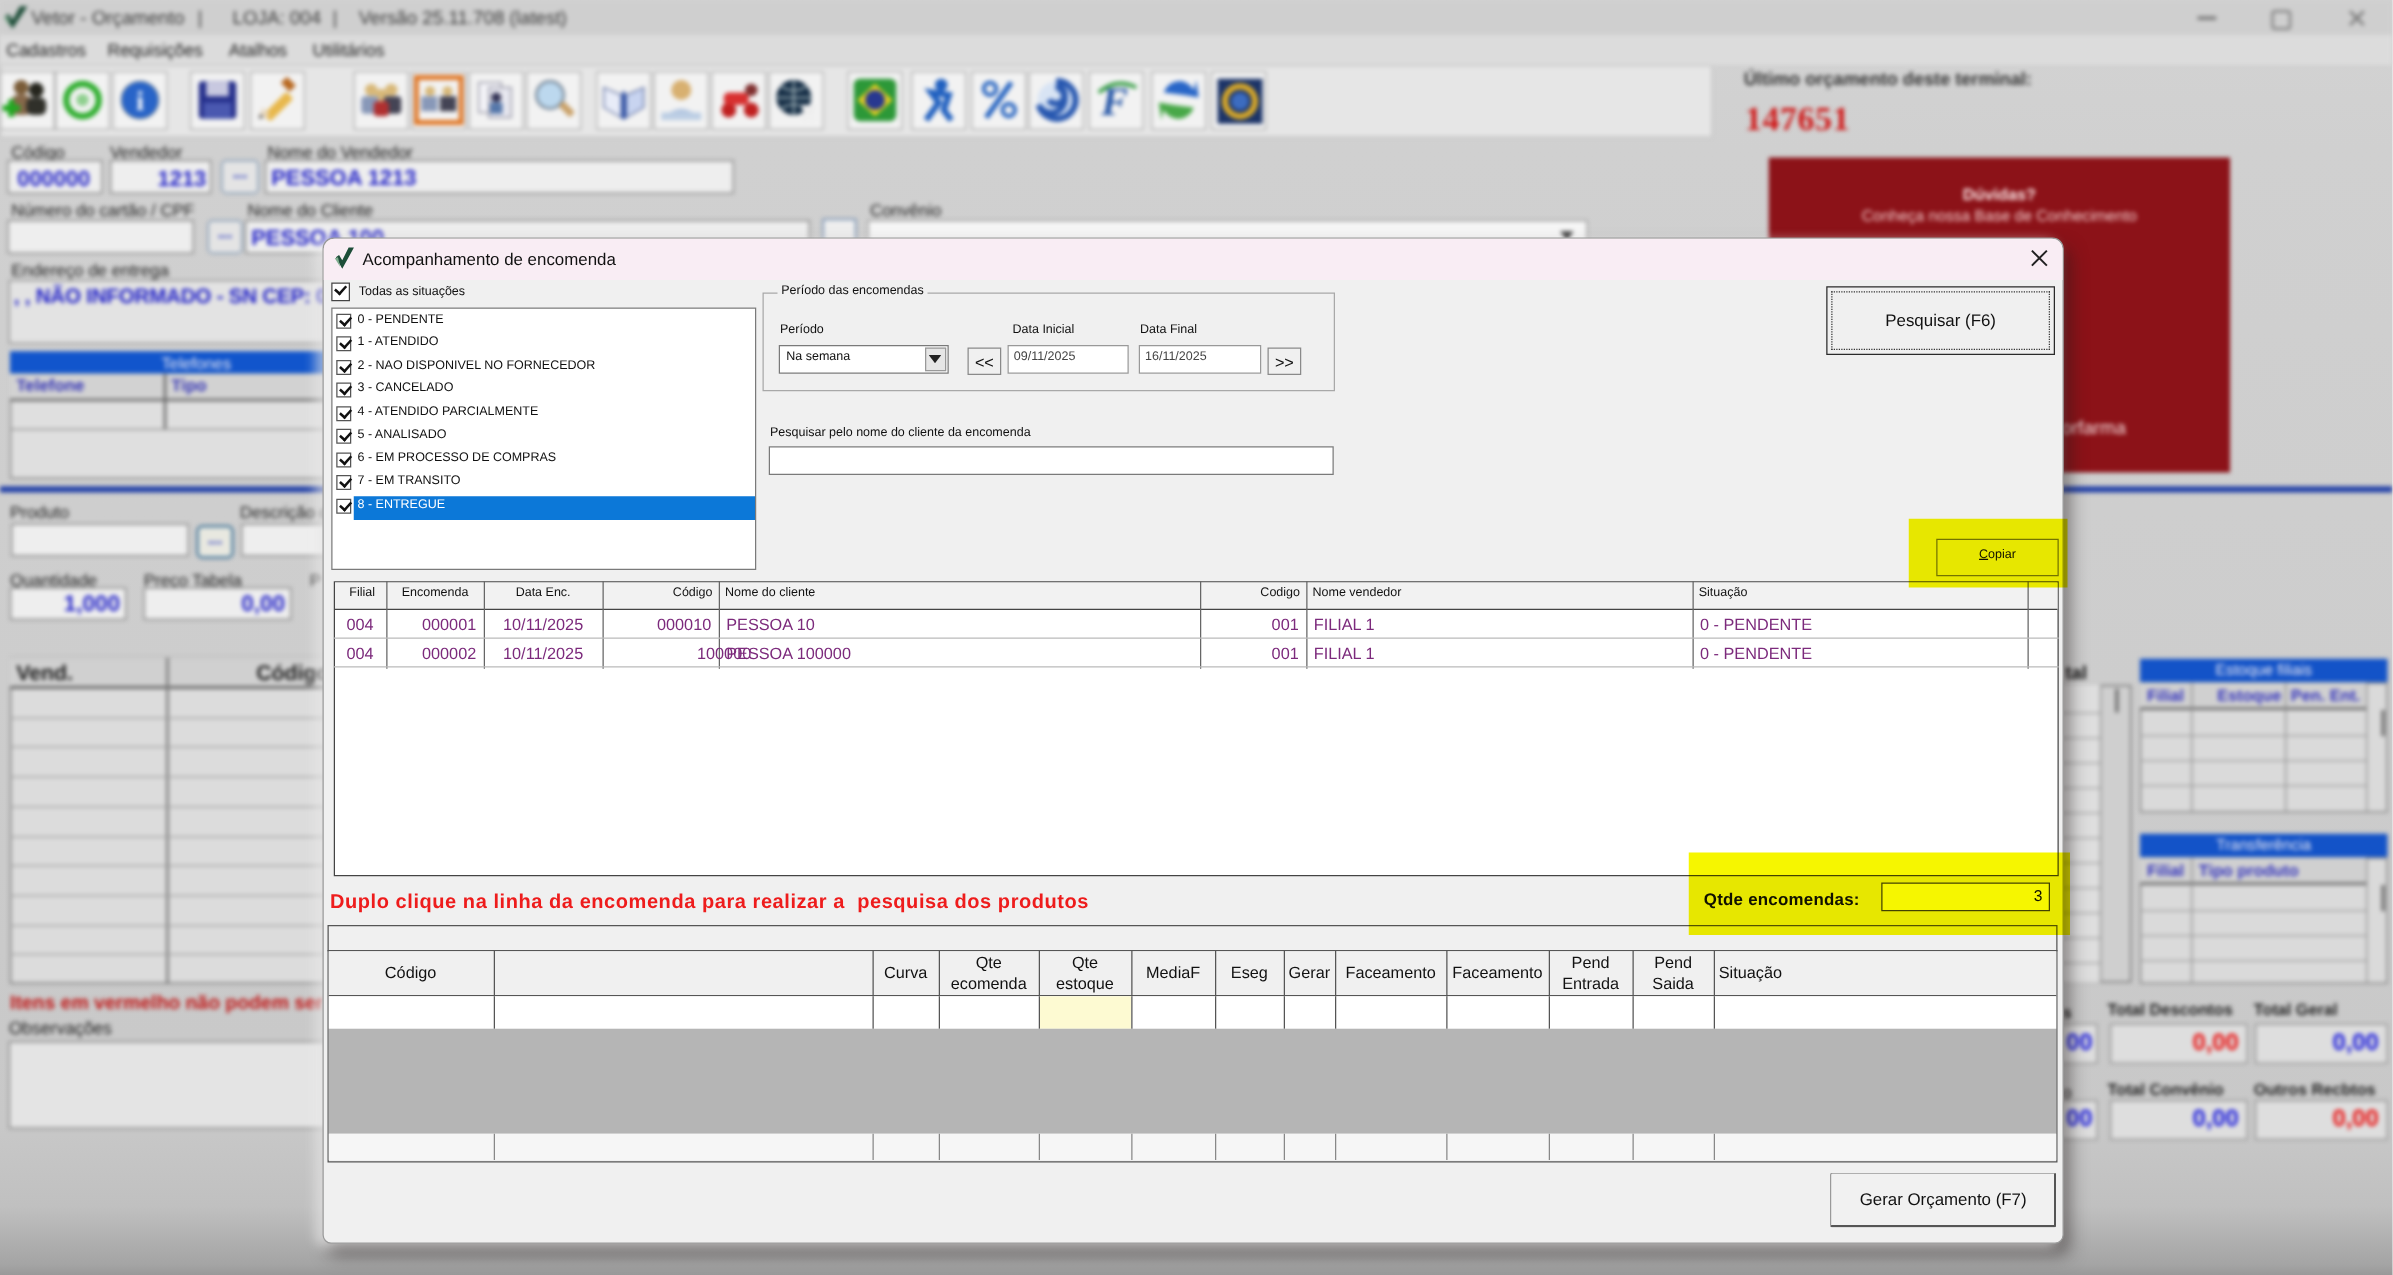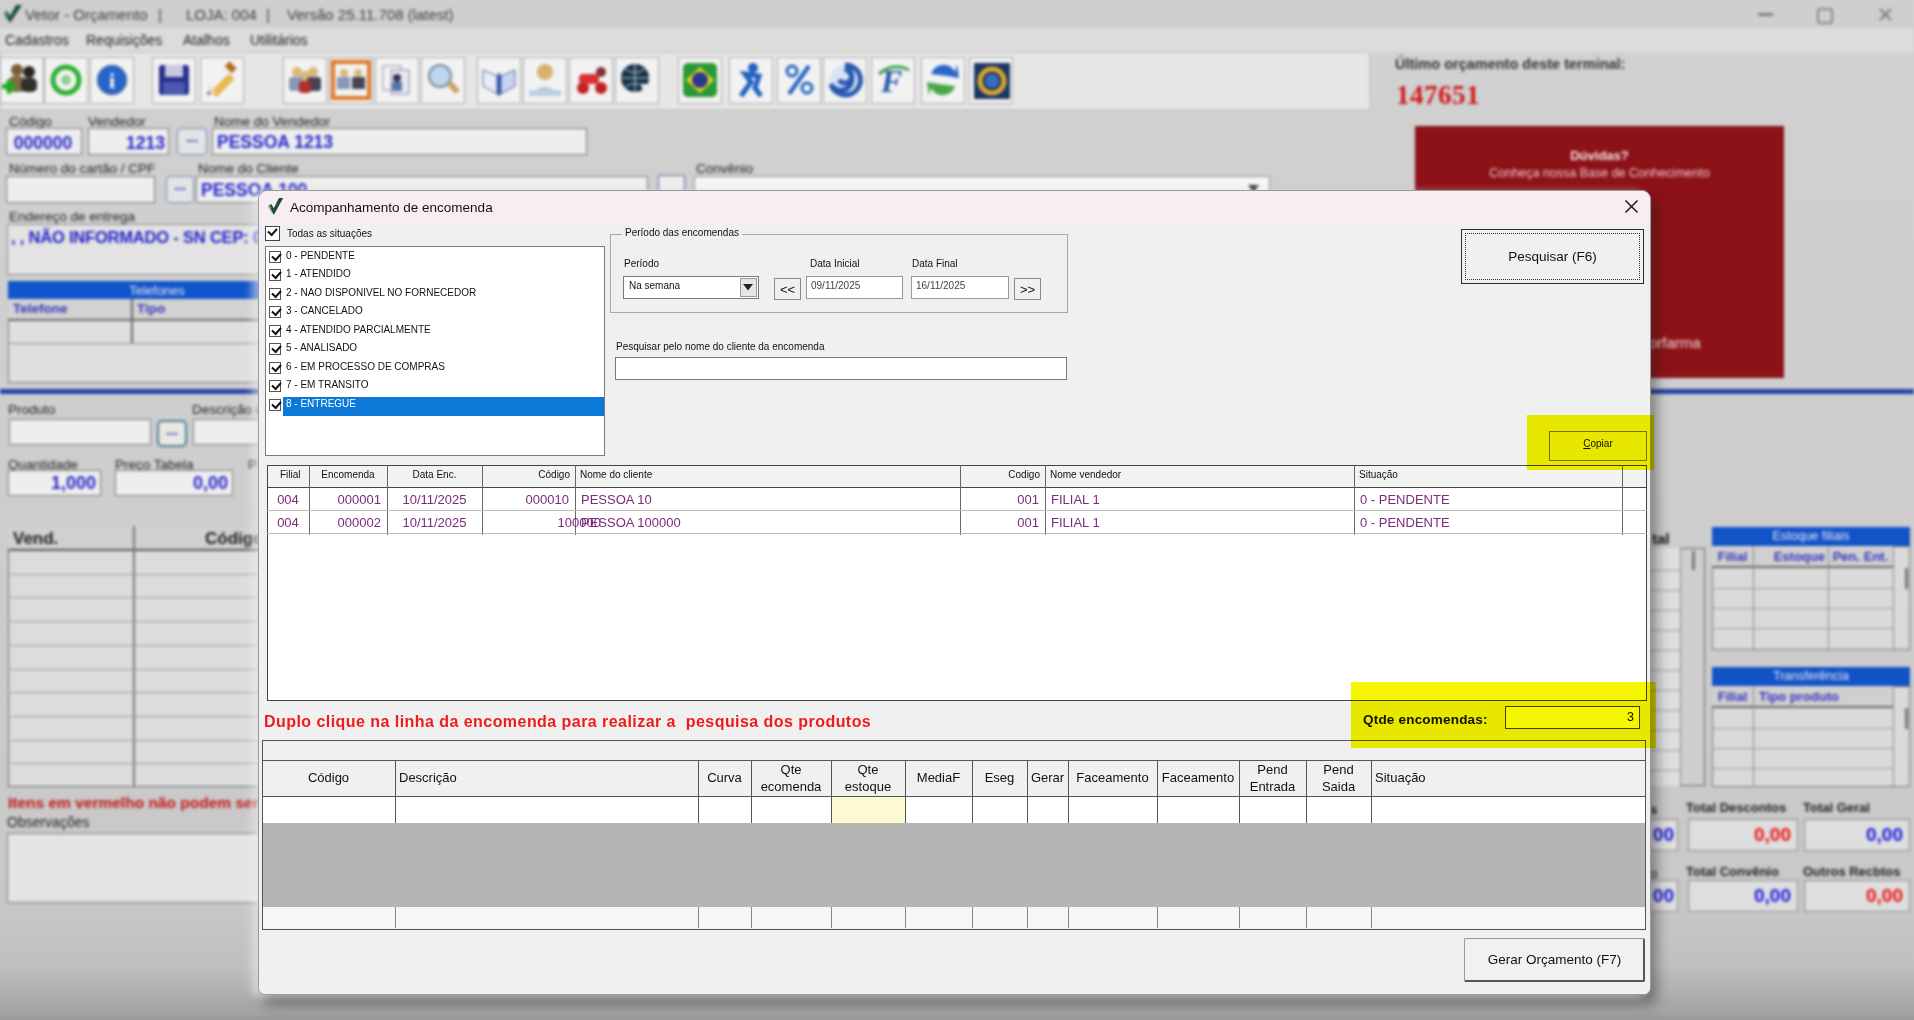--- a/index.html
+++ b/index.html
@@ -370,21 +370,21 @@
 <div class="mbtn" style="left:755px;top:87px;width:27px;height:22px;line-height:21px;">&gt;&gt;</div>
 <div class="abs m13" style="left:357px;top:150px;">Pesquisar pelo nome do cliente da encomenda</div>
 <div class="abs" style="left:356px;top:166px;width:452px;height:23px;background:#fff;border:1px solid #7a7a7a;box-sizing:border-box;"></div>
 <div class="abs" style="left:1202px;top:38px;width:183px;height:55px;background:#f0f0f0;border:1px solid #2a2a2a;box-sizing:border-box;"></div>
 <div class="abs" style="left:1206px;top:42px;width:175px;height:47px;border:1px dotted #333;box-sizing:border-box;"></div>
 <div class="abs m13" style="left:1202px;top:58px;width:183px;text-align:center;font-size:13.5px;">Pesquisar (F6)</div>
 <div class="abs" style="left:1290px;top:240px;width:98px;height:30px;background:#f0f0f0;border:1px solid #777;box-sizing:border-box;"></div>
 <div class="abs m13" style="left:1290px;top:247px;width:98px;text-align:center;"><span style="text-decoration:underline;">C</span>opiar</div>
 <div class="abs" style="left:8px;top:274px;width:1380px;height:236px;background:#fff;border:1px solid #444;box-sizing:border-box;"></div>
 <div class="abs" style="left:9px;top:275px;width:1378px;height:22px;background:#f2f2f2;border-bottom:1px solid #444;box-sizing:border-box;"></div>
-<div class="abs m13" style="left:16px;top:278px;width:32px;padding:0 5px;text-align:left;white-space:nowrap;overflow:hidden;">Filial</div>
+<div class="abs m13" style="left:4px;top:278px;width:32px;padding:0 5px;text-align:right;white-space:nowrap;overflow:hidden;">Filial</div>
 <div class="abs m13" style="left:50px;top:278px;width:68px;padding:0 5px;text-align:center;white-space:nowrap;overflow:hidden;">Encomenda</div>
 <div class="abs m13" style="left:128px;top:278px;width:85px;padding:0 5px;text-align:center;white-space:nowrap;overflow:hidden;">Data Enc.</div>
 <div class="abs m13" style="left:223px;top:278px;width:83px;padding:0 5px;text-align:right;white-space:nowrap;overflow:hidden;">Código</div>
 <div class="abs m13" style="left:316px;top:278px;width:375px;padding:0 5px;text-align:left;white-space:nowrap;overflow:hidden;">Nome do cliente</div>
 <div class="abs m13" style="left:701px;top:278px;width:75px;padding:0 5px;text-align:right;white-space:nowrap;overflow:hidden;">Codigo</div>
 <div class="abs m13" style="left:786px;top:278px;width:299px;padding:0 5px;text-align:left;white-space:nowrap;overflow:hidden;">Nome vendedor</div>
 <div class="abs m13" style="left:1095px;top:278px;width:258px;padding:0 5px;text-align:left;white-space:nowrap;overflow:hidden;">Situação</div>
 <div class="abs" style="left:50px;top:274px;width:1px;height:70px;background:#666;"></div>
 <div class="abs" style="left:128px;top:274px;width:1px;height:70px;background:#666;"></div>
 <div class="abs" style="left:223px;top:274px;width:1px;height:70px;background:#666;"></div>
@@ -412,21 +412,20 @@
 <div class="abs" style="left:786px;top:324px;width:297px;padding:0 6px;text-align:left;font-size:13px;color:#7c2a7c;white-space:nowrap;">FILIAL 1</div>
 <div class="abs" style="left:1095px;top:324px;width:256px;padding:0 6px;text-align:left;font-size:13px;color:#7c2a7c;white-space:nowrap;">0 - PENDENTE</div>
 <div class="abs" style="left:5px;top:522px;font-size:16px;font-weight:bold;color:#ee1c1c;letter-spacing:0.45px;">Duplo clique na linha da encomenda para realizar a&nbsp; pesquisa dos produtos</div>
 <div class="abs" style="left:1104px;top:521px;font-size:13.5px;font-weight:bold;color:#111;letter-spacing:0.2px;">Qtde encomendas:</div>
 <div class="abs" style="left:1246px;top:515px;width:135px;height:23px;background:#fff;border:1px solid #444;box-sizing:border-box;"></div>
 <div class="abs" style="left:1246px;top:519px;width:129px;text-align:right;font-size:12.5px;color:#111;">3</div>
 <div class="abs" style="left:3px;top:549px;width:1384px;height:190px;background:#f0f0f0;border:1px solid #555;box-sizing:border-box;"></div>
 <div class="abs" style="left:3px;top:569px;width:1384px;height:1px;background:#555;"></div>
 <div class="abs" style="left:4px;top:570px;width:1382px;height:36px;background:#f0f0f0;border-bottom:1px solid #555;box-sizing:border-box;"></div>
 <div class="abs" style="left:7px;top:571px;width:125px;height:33px;display:flex;align-items:center;justify-content:center;font-size:13px;color:#111;text-align:center;line-height:1.25;">Código</div>
-<div class="abs" style="left:140px;top:571px;width:295px;height:33px;display:flex;align-items:center;justify-content:flex-start;font-size:13px;color:#111;text-align:left;line-height:1.25;">Descrição</div>
 <div class="abs" style="left:443px;top:571px;width:45px;height:33px;display:flex;align-items:center;justify-content:center;font-size:13px;color:#111;text-align:center;line-height:1.25;">Curva</div>
 <div class="abs" style="left:496px;top:571px;width:72px;height:33px;display:flex;align-items:center;justify-content:center;font-size:13px;color:#111;text-align:center;line-height:1.25;">Qte<br>ecomenda</div>
 <div class="abs" style="left:576px;top:571px;width:66px;height:33px;display:flex;align-items:center;justify-content:center;font-size:13px;color:#111;text-align:center;line-height:1.25;">Qte<br>estoque</div>
 <div class="abs" style="left:650px;top:571px;width:59px;height:33px;display:flex;align-items:center;justify-content:center;font-size:13px;color:#111;text-align:center;line-height:1.25;">MediaF</div>
 <div class="abs" style="left:717px;top:571px;width:47px;height:33px;display:flex;align-items:center;justify-content:center;font-size:13px;color:#111;text-align:center;line-height:1.25;">Eseg</div>
 <div class="abs" style="left:772px;top:571px;width:33px;height:33px;display:flex;align-items:center;justify-content:center;font-size:13px;color:#111;text-align:center;line-height:1.25;">Gerar</div>
 <div class="abs" style="left:813px;top:571px;width:81px;height:33px;display:flex;align-items:center;justify-content:center;font-size:13px;color:#111;text-align:center;line-height:1.25;">Faceamento</div>
 <div class="abs" style="left:902px;top:571px;width:74px;height:33px;display:flex;align-items:center;justify-content:center;font-size:13px;color:#111;text-align:center;line-height:1.25;">Faceamento</div>
 <div class="abs" style="left:984px;top:571px;width:59px;height:33px;display:flex;align-items:center;justify-content:center;font-size:13px;color:#111;text-align:center;line-height:1.25;">Pend<br>Entrada</div>
 <div class="abs" style="left:1051px;top:571px;width:57px;height:33px;display:flex;align-items:center;justify-content:center;font-size:13px;color:#111;text-align:center;line-height:1.25;">Pend<br>Saida</div>

